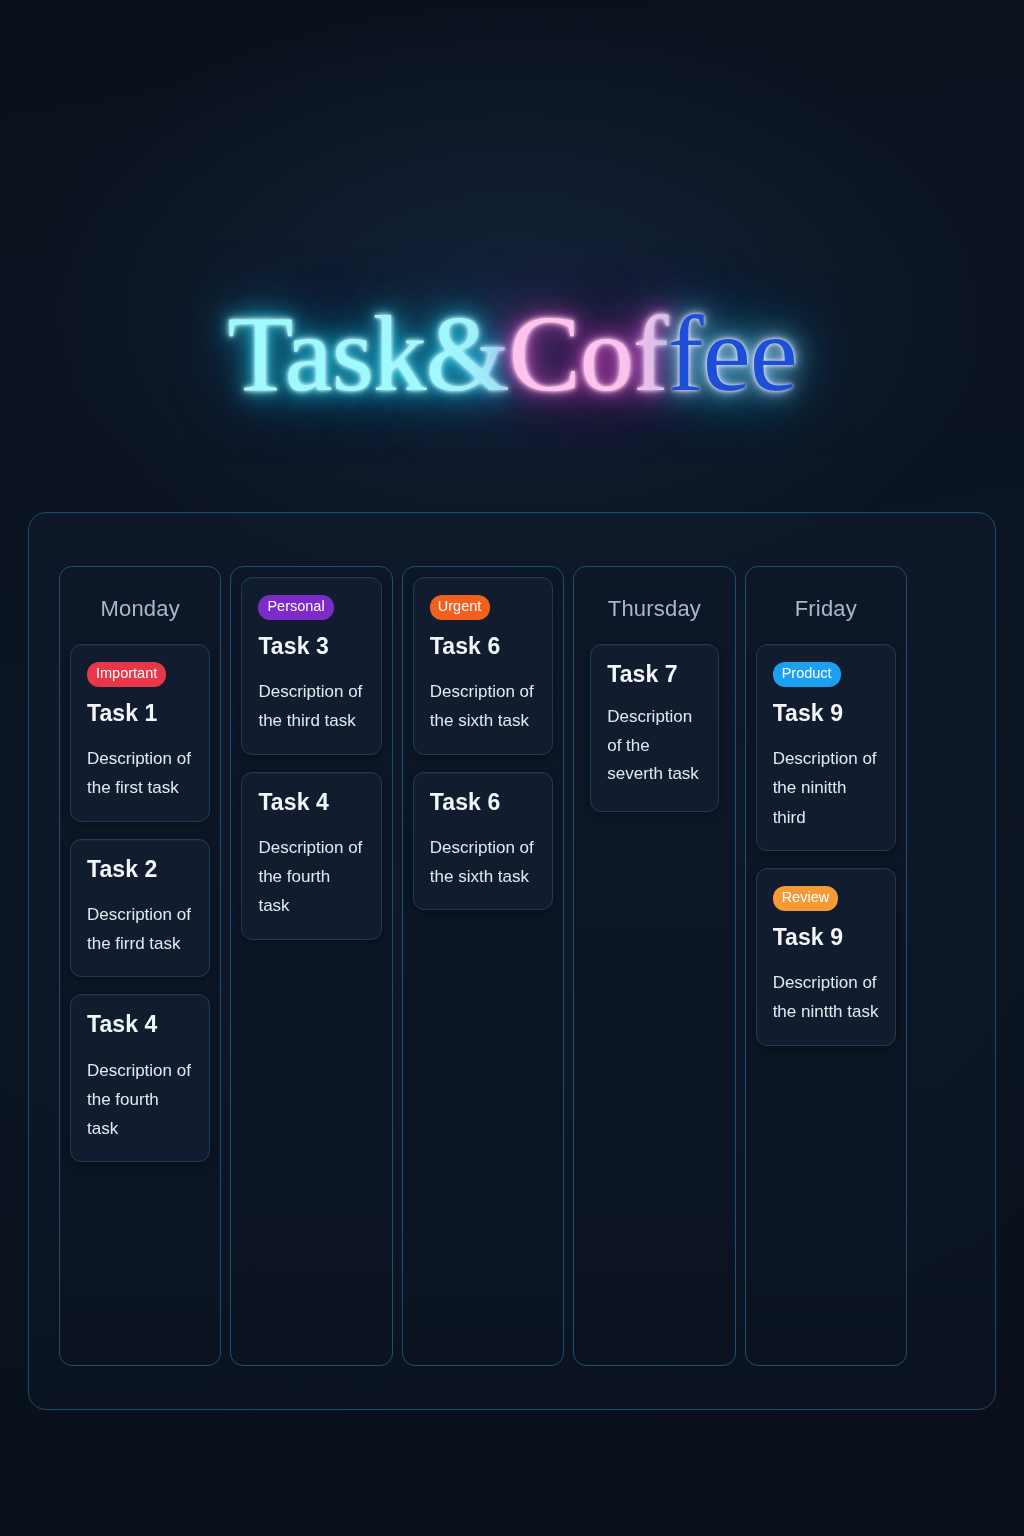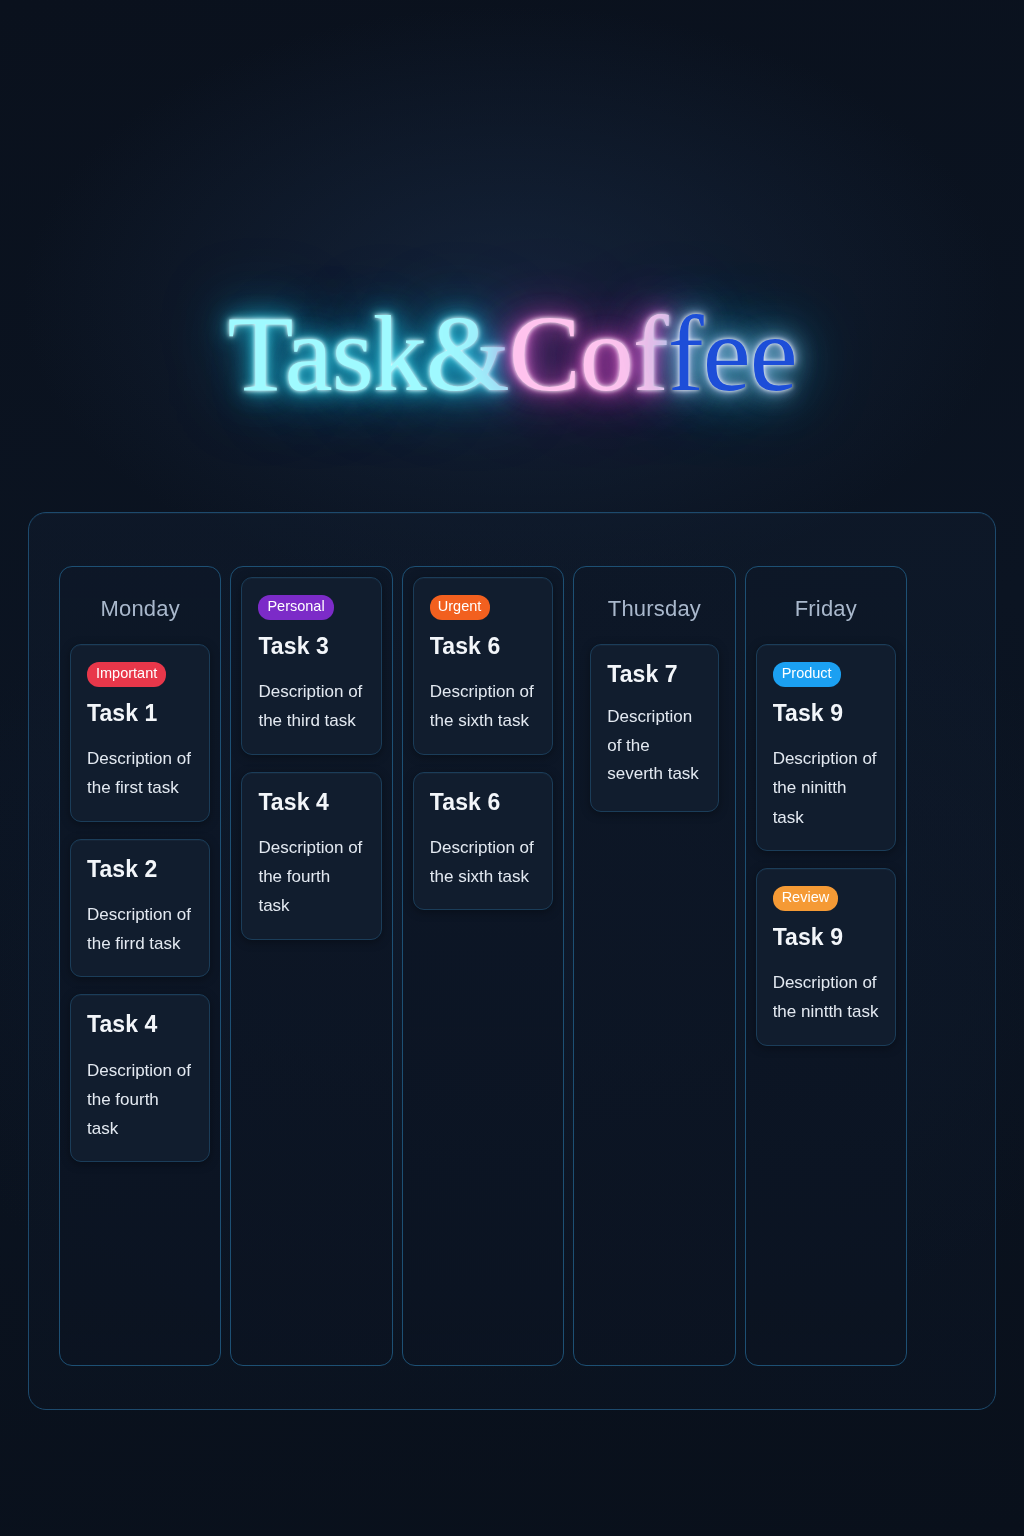--- a/index.html
+++ b/index.html
@@ -209,18 +209,18 @@
         <div class="cards">
           <div class="card compact">
             <div class="card-title">Task 7</div>
             <div class="card-desc">Description of the severth task</div>
           </div>
         </div>
       </div>
       <div class="column">
         <div class="column-header">Friday</div>
         <div class="cards">
-          <div class="card"><span class="badge" style="background: rgb(27, 160, 242);">Product</span><br><div class="card-title">Task 9</div><div class="card-desc">Description of the ninitth task</div></div>
+          <div class="card"><span class="badge" style="background: rgb(27, 160, 242);">Product</span><br><div class="card-title">Task 9</div><div class="card-desc">Description of the ninitth third</div></div>
           <div class="card"><span class="badge" style="background: rgb(245, 154, 53);">Review</span><br><div class="card-title">Task 9</div><div class="card-desc">Description of the nintth task</div></div>
         </div>
       </div>
     </div>
 </div>
 
 </body></html>

